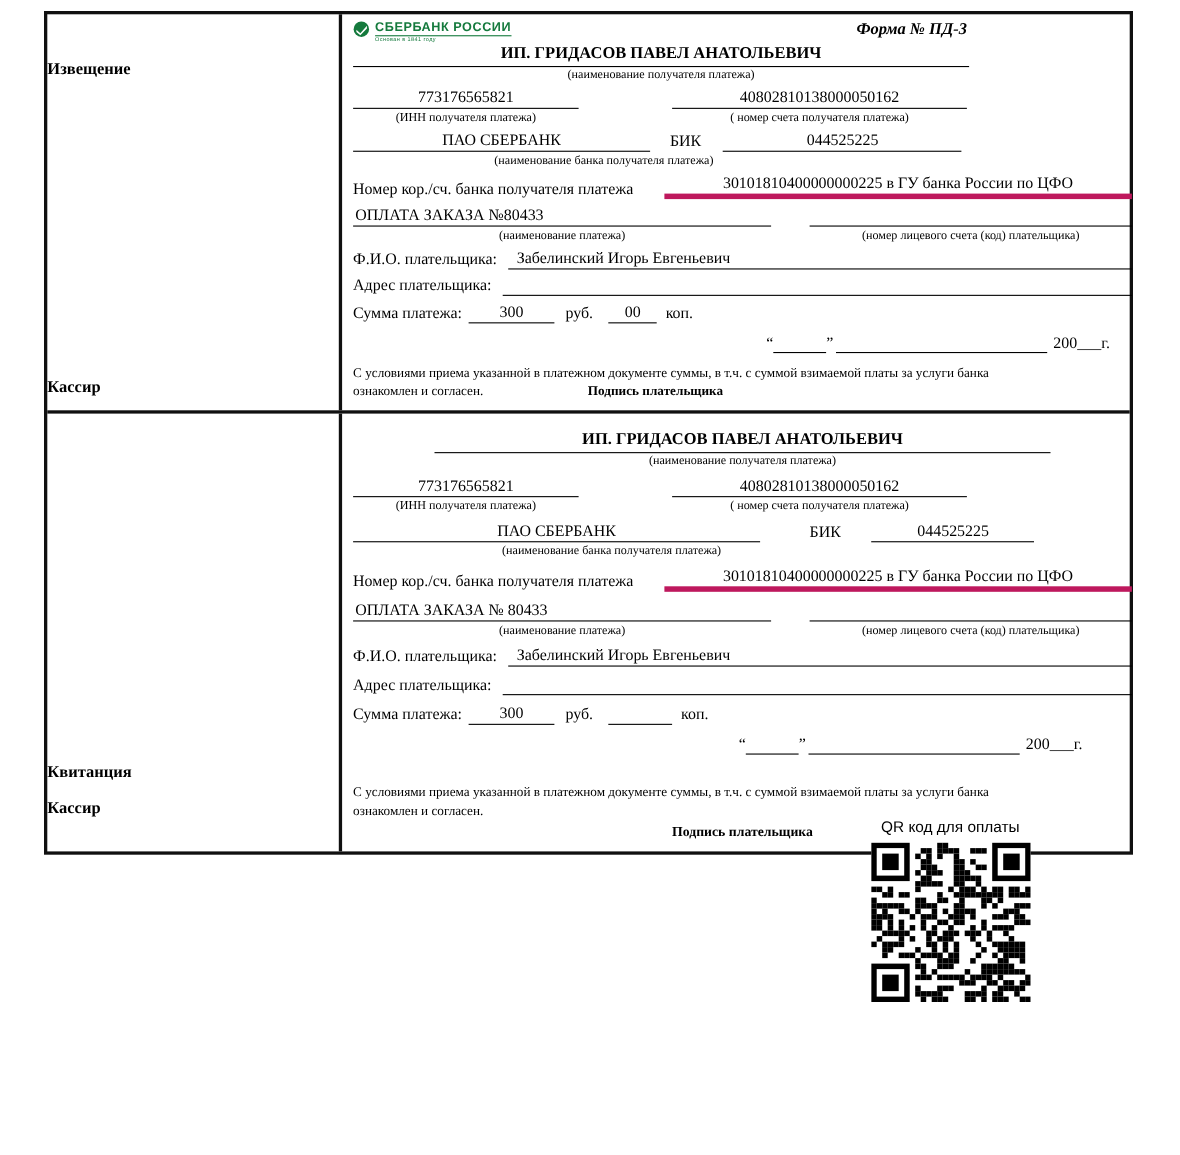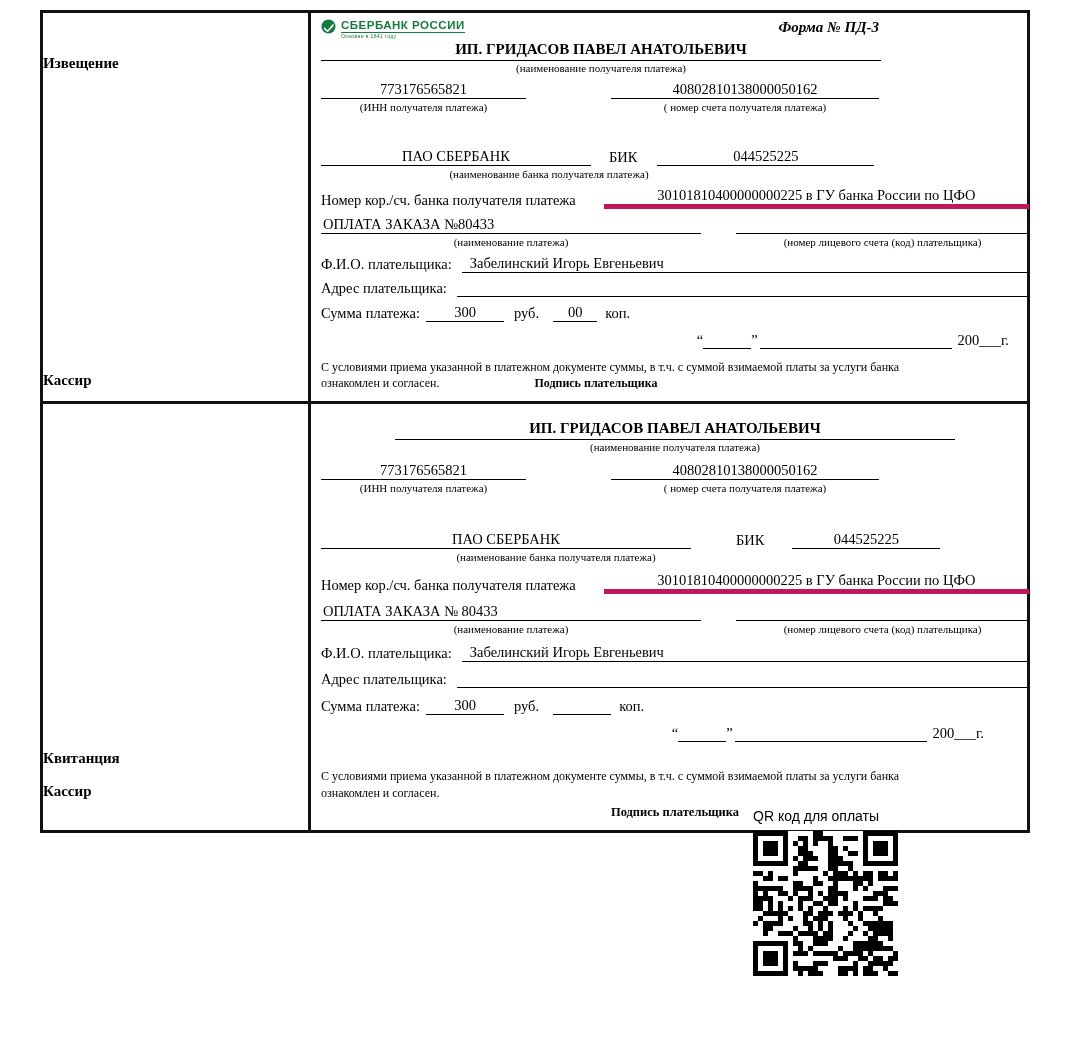--- a/index.html
+++ b/index.html
@@ -33,21 +33,21 @@
   .ul { display:inline-block; border-bottom:1px solid #000; text-align:center; vertical-align:bottom; min-height:18px; }
   .row { display:flex; align-items:flex-end; margin-top:7px; }
   .sec-receipt .row { margin-top:9px; }
   .cap-row { display:flex; margin-top:1px; }
 
   .inn-ul { width:205px; }
   .acct-ul { width:268px; margin-left:85px; }
   .inn-cap { width:205px; }
   .acct-cap { width:268px; margin-left:85px; }
 
-  .bank-ul { width:270px;margin-top:28px; }
+  .bank-ul { width:270px; }
   .bik-lbl { margin-left:18px; }
   .bik-ul { width:217px; margin-left:20px; }
   .sec-receipt .bank-ul { width:370px; }
   .sec-receipt .bik-lbl { margin-left:45px; }
   .sec-receipt .bik-ul { width:148px; margin-left:28px; }
   .bank-cap { width:300px; margin-left:78px; }
   .sec-receipt .bank-cap { margin-left:85px; }
 
   .corr-row .corr-val { flex:1; border-bottom:5px solid #be185d; margin-left:28px; text-align:center; }
 
@@ -69,21 +69,21 @@
   .d-blank1 { width:48px; }
   .d-blank2 { width:192px; margin-left:2px; }
   .d-year { margin-left:6px; }
 
   .agree { font-size:12px; margin-top:10px; line-height:1.35; }
   .sec-receipt .agree { margin-top:26px; }
   .agree-line2 { display:flex; }
   .sig-inline { font-weight:bold; margin-left:95px; }
   .sig-line { text-align:center; font-weight:bold; font-size:12.5px; margin-top:4px; }
 
-  .qr-wrap { position:absolute; left:753px; top:808px; width:222px; text-align:left; }
+  .qr-wrap { position:absolute; left:753px; top:743px; width:222px; text-align:center; }
   .qr-caption { font-family:"Liberation Sans", sans-serif; font-size:14px; margin-bottom:7px; }
   #qr-svg { display:inline-block; }
 </style>
 </head>
 <body>
 
 <div class="form">
 
   <section class="half sec-notice">
     <div class="side">

